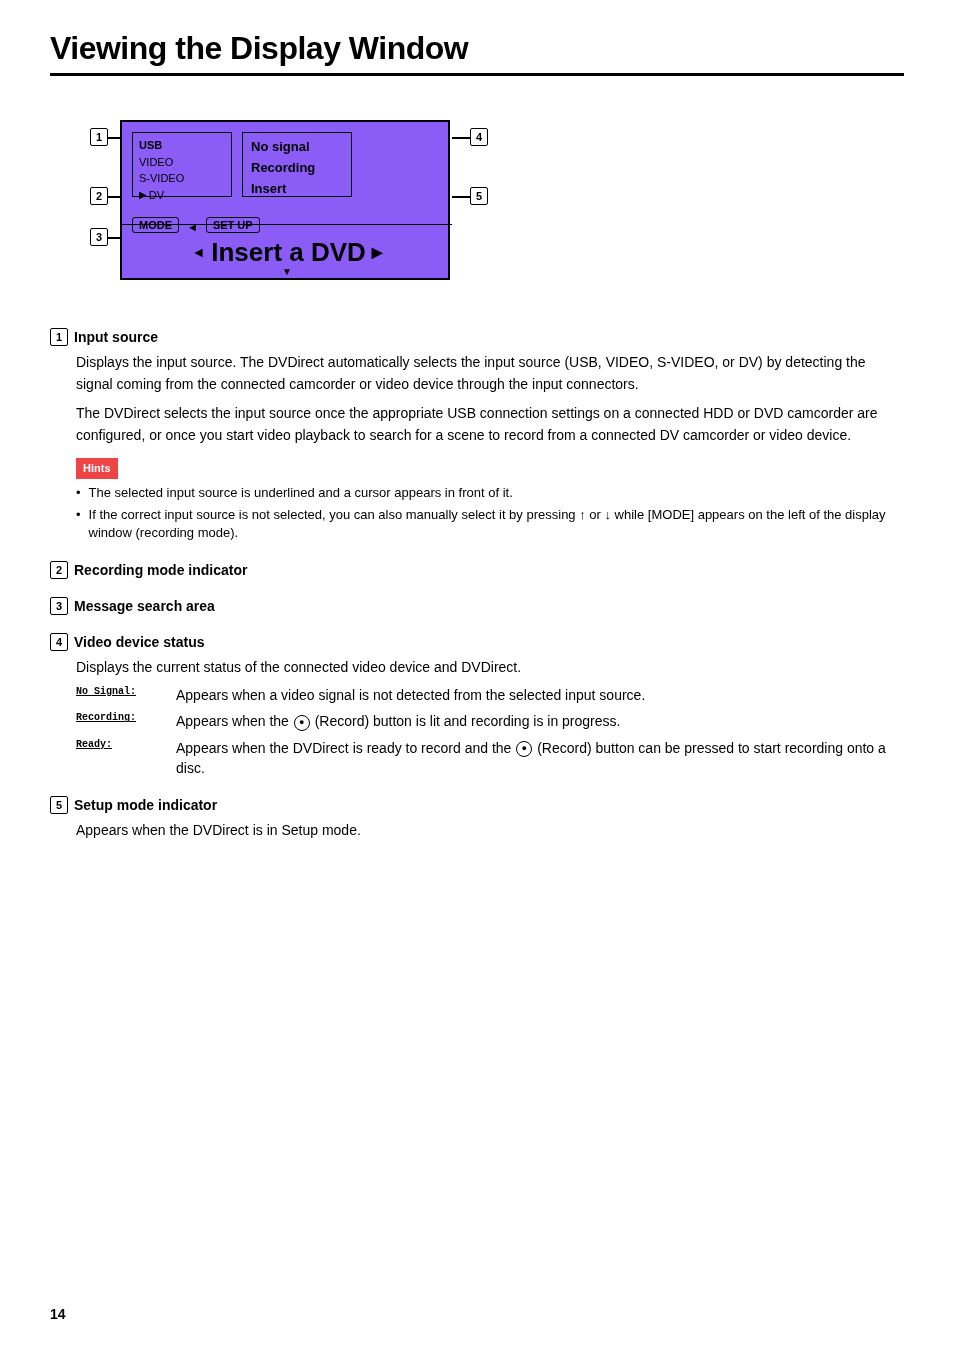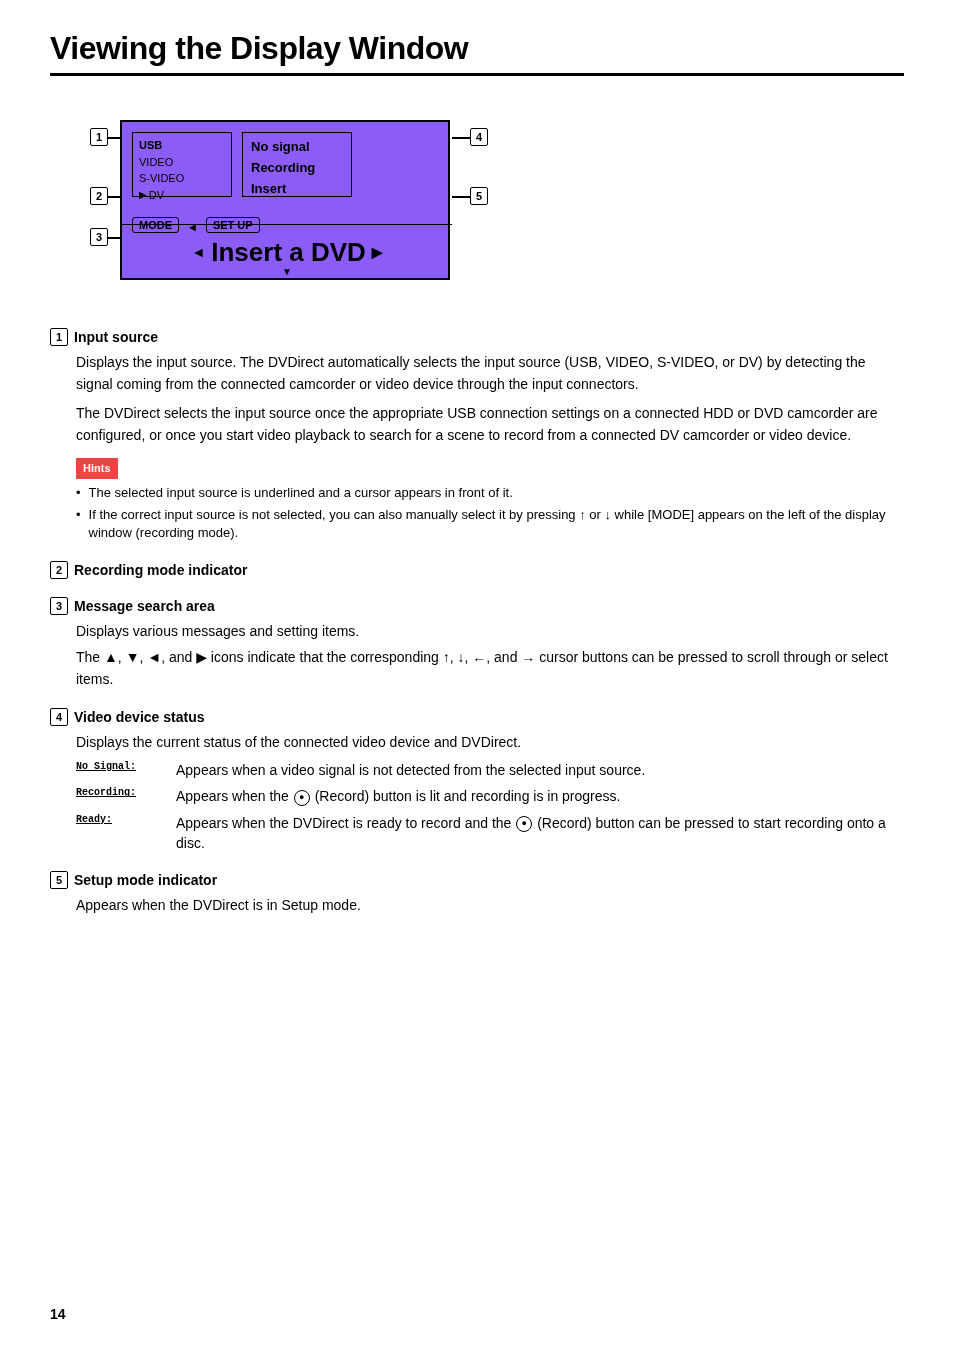--- a/index.html
+++ b/index.html
@@ -351,26 +351,20 @@
     <span class="num-box">2</span>
     <strong>Recording mode indicator</strong>
   </div>
 </div>
 
 <div class="section">
   <div class="section-title">
     <span class="num-box">3</span>
     <strong>Message search area</strong>
   </div>
-  <div class="section-body">
-    <p style="margin-bottom:4px;">Displays various messages and setting items.</p>
-    <p>
-      The ▲, ▼, ◄, and ▶ icons indicate that the corresponding ↑, ↓, ←, and →  cursor buttons can be pressed to scroll through or select items.
-    </p>
-  </div>
 </div>
 
 <div class="section">
   <div class="section-title">
     <span class="num-box">4</span>
     <strong>Video device status</strong>
   </div>
   <div class="section-body">
     <p style="margin-bottom:6px;">Displays the current status of the connected video device and DVDirect.</p>
     <div class="status-table">

